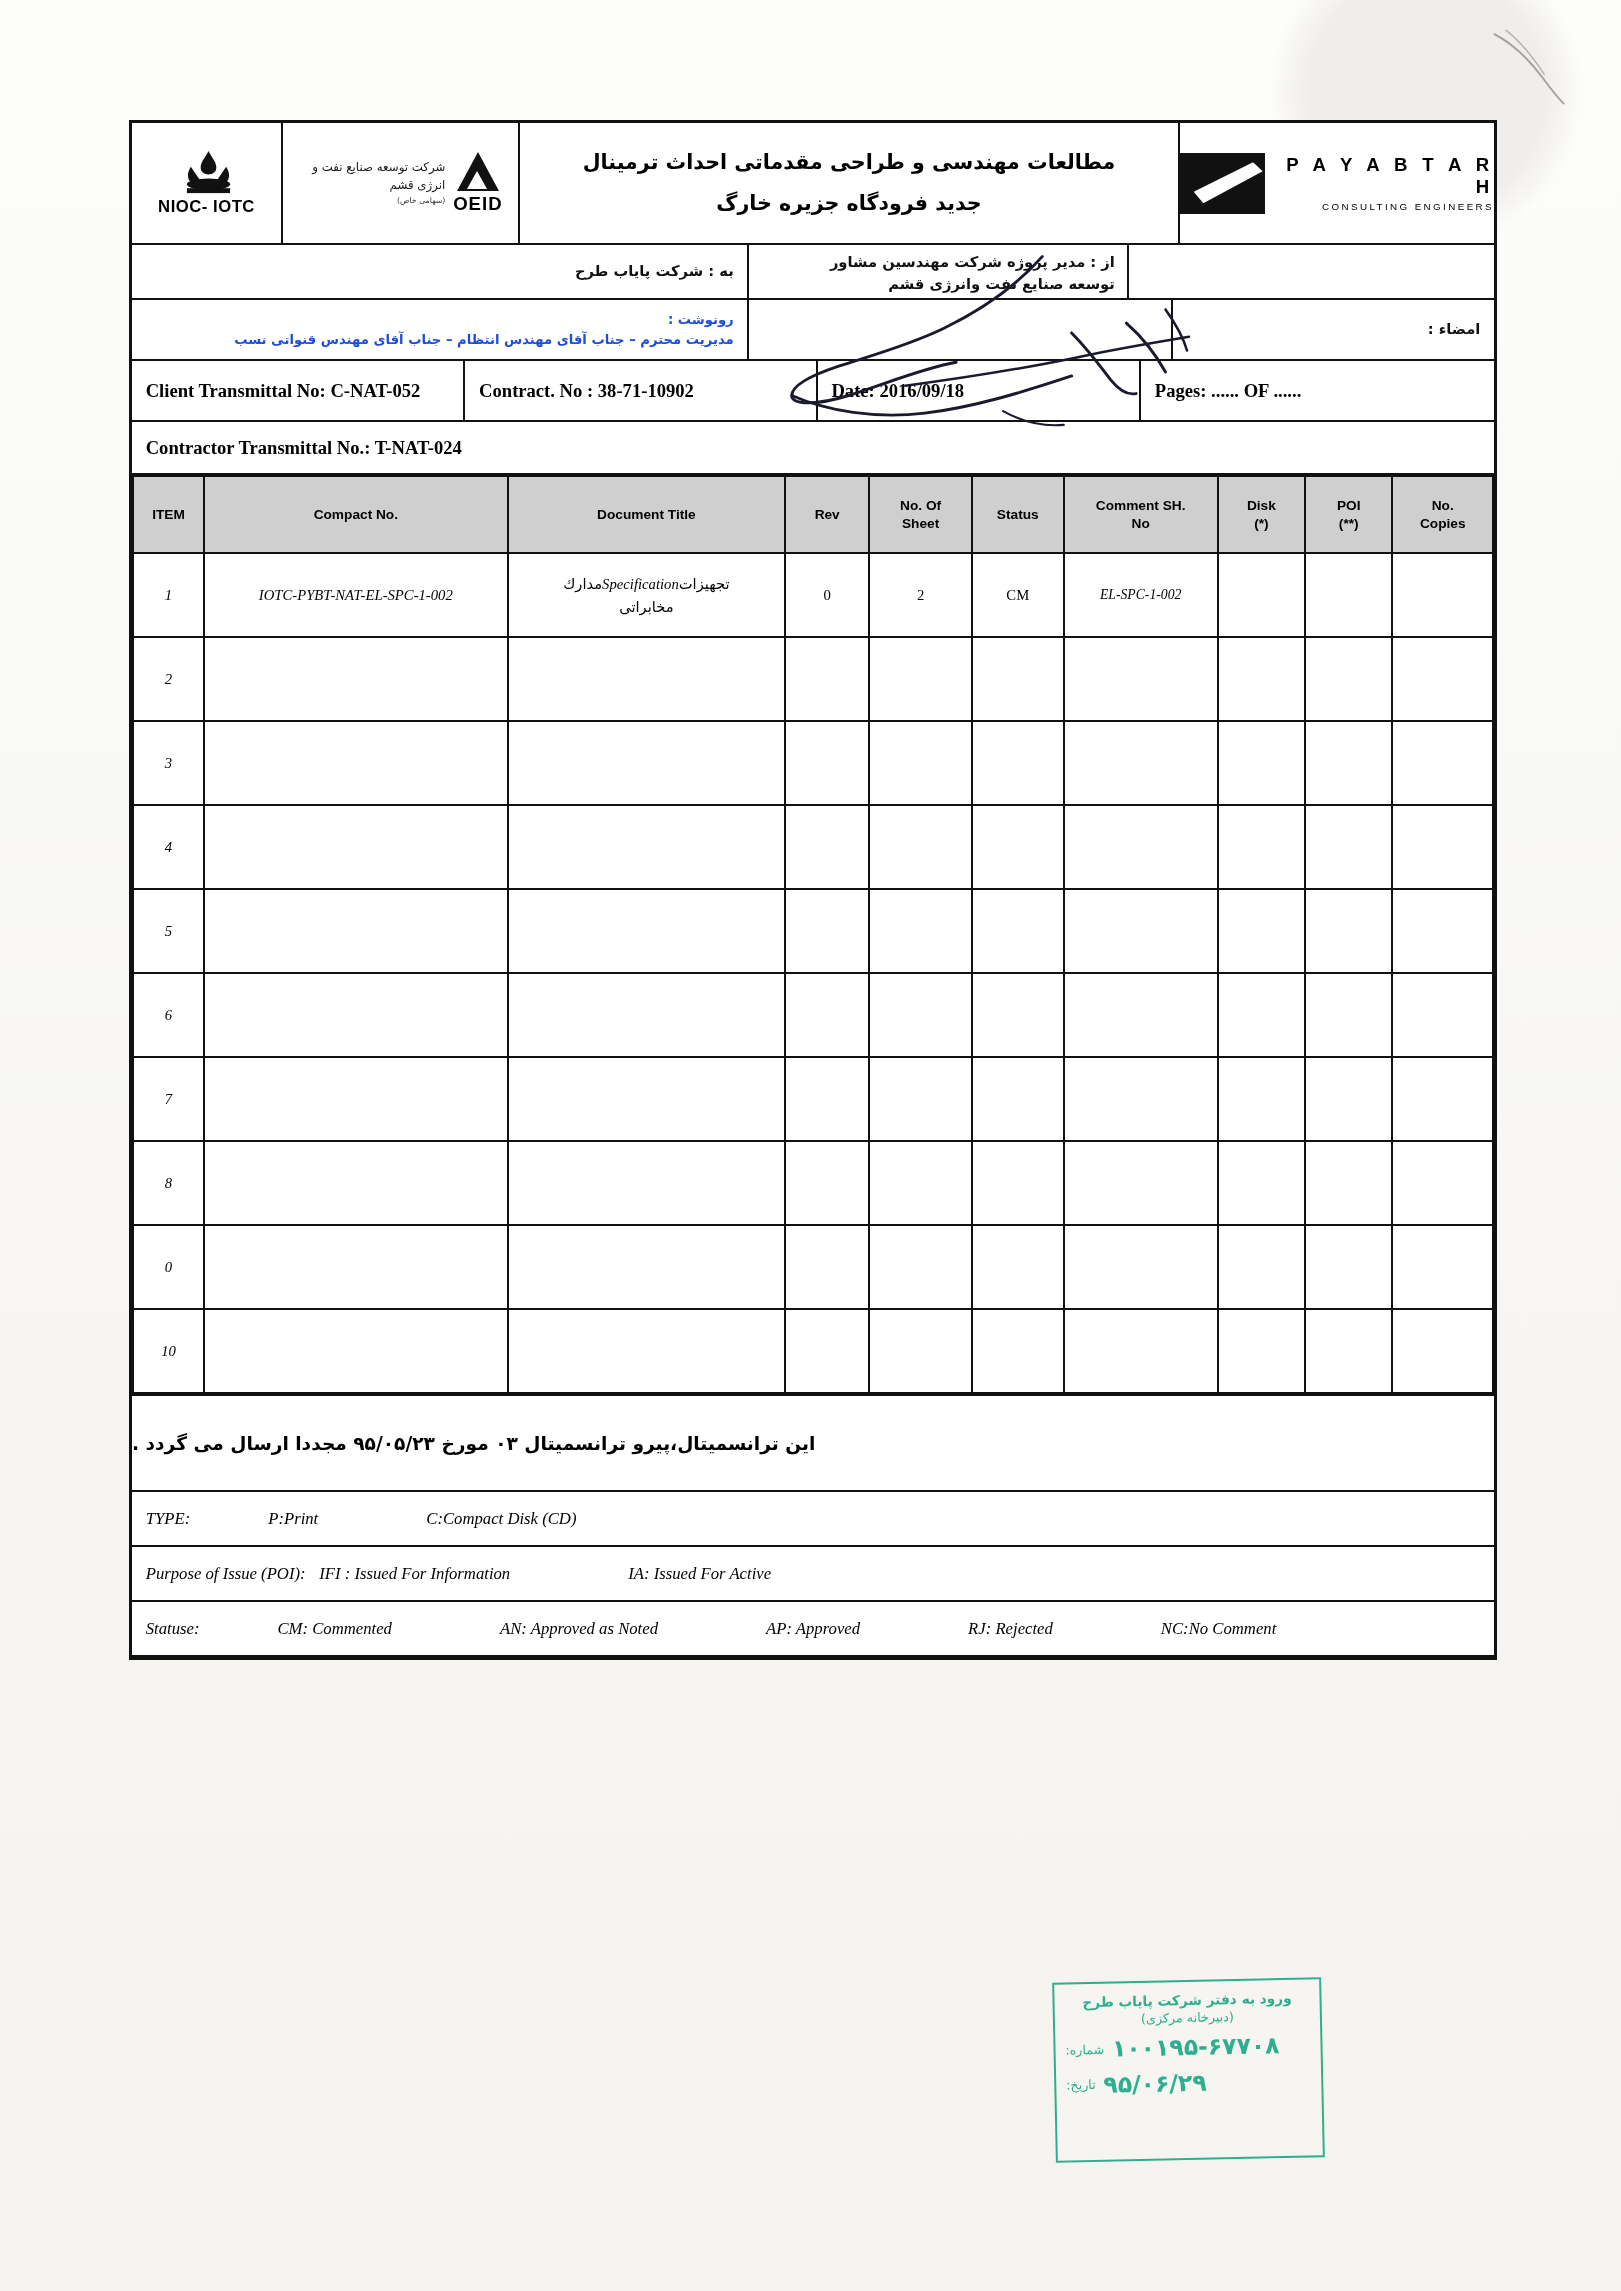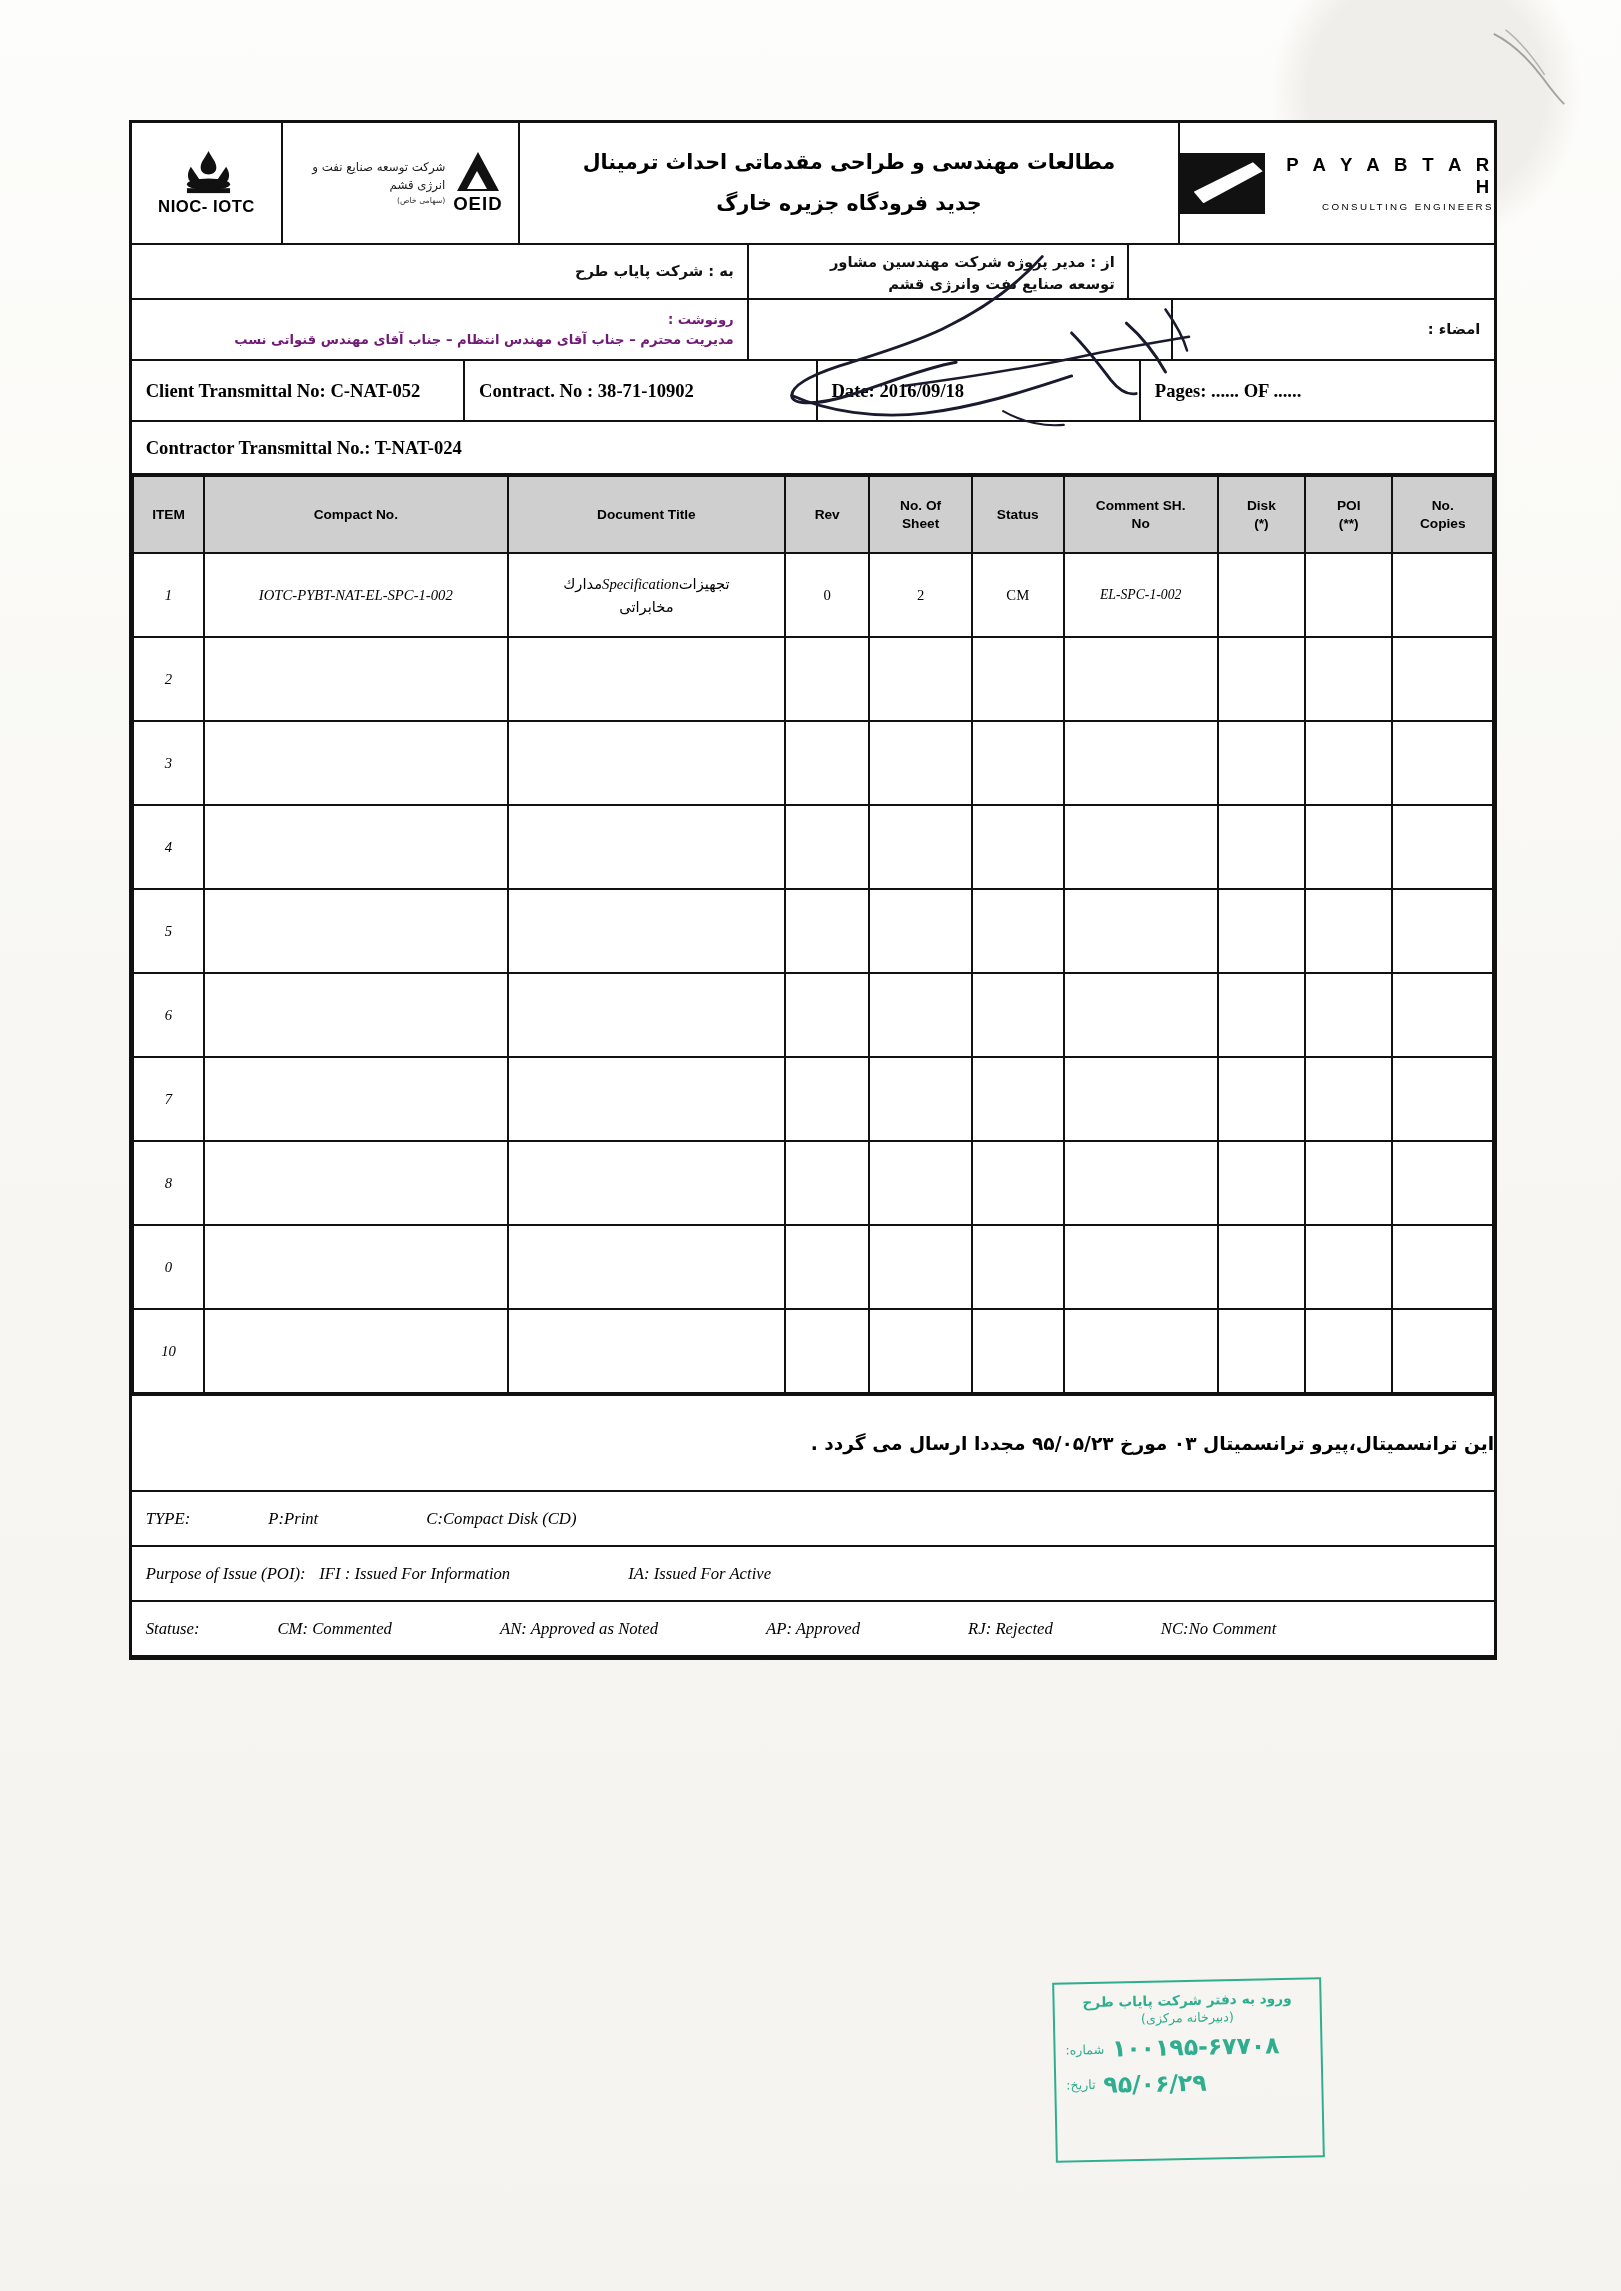--- a/index.html
+++ b/index.html
@@ -53,21 +53,21 @@
   .pay-name .a{font-weight:bold;font-size:18.6px;letter-spacing:4.9px;}
   .pay-name .b{font-size:9.8px;letter-spacing:2.4px;margin-top:2.9px;}
 
   
   .row2{display:flex;border-bottom:2.9px solid #111;min-height:53px;gap:44px;}
   .row3{display:flex;border-bottom:2.9px solid #111;min-height:59px;}
   .cellL{width:588px;border-right:2.9px solid #111;display:flex;align-items:center;justify-content:flex-end;padding:3.9px 13.7px;}
   .cellM{flex:1;border-right:2.9px solid #111;position:relative;}
   .cellR{width:294px;display:flex;align-items:center;justify-content:flex-end;padding:3.9px 13.7px;}
   .fa-sm{font-family:"DejaVu Sans",sans-serif;direction:rtl;font-size:14.7px;font-weight:bold;color:#111;text-align:right;line-height:1.5;}
-  .fa-xs{font-family:"DejaVu Sans",sans-serif;direction:rtl;font-size:13.2px;font-weight:bold;color:#701a75;text-align:right;line-height:1.5;}
+  .fa-xs{font-family:"DejaVu Sans",sans-serif;direction:rtl;font-size:13.2px;font-weight:bold;color:#1d4ed8;text-align:right;line-height:1.5;}
   .from-txt{position:absolute;right:11.8px;top:5.9px;}
 
   
   .scribble{position:absolute;left:-167px;top:-61px;width:627px;height:225px;pointer-events:none;}
 
   
   .info{display:flex;border-bottom:2.9px solid #111;height:59px;}
   .info > div{display:flex;align-items:center;padding:0 13.7px;border-right:2.9px solid #111;font-weight:bold;font-size:18.6px;}
   .info > div:last-child{border-right:none;}
   .i1{width:304px;}
@@ -95,21 +95,21 @@
   .c-poi{width:76px;}
   .c-copies{width:88px;}
   .it{font-style:italic;}
   .docno{font-style:italic;font-size:15px;}
   .doctitle{font-size:13.7px;line-height:1.45;}
   .doctitle .fa{font-family:"DejaVu Sans",sans-serif;direction:rtl;}
 
   
   .note{
     border-top:2.9px solid #111;border-bottom:2.9px solid #111;
-    height:94px;display:flex;align-items:center;justify-content:flex-end;
+    height:94px;display:flex;align-items:center;justify-content:flex-start;
   }
   .note-txt{font-family:"DejaVu Sans",sans-serif;direction:rtl;font-size:18.6px;font-weight:bold;}
   .legend{border-bottom:2.9px solid #111;height:53px;display:flex;align-items:center;padding:0 13.7px;font-style:italic;font-size:16.7px;}
   .legend span{display:inline-block;}
   .sp1{width:78px;}
   .sp2{width:108px;}
   .sp3{width:118px;}
   .confirm{display:flex;height:76px;}
   .confirm .left{flex:1;border-right:2.9px solid #111;display:flex;align-items:center;padding:0 13.7px;font-style:italic;font-size:16.7px;}
   .confirm .right{width:549px;display:flex;flex-direction:column;justify-content:center;padding:0 13.7px;font-style:italic;font-size:15.7px;line-height:1.6;}

